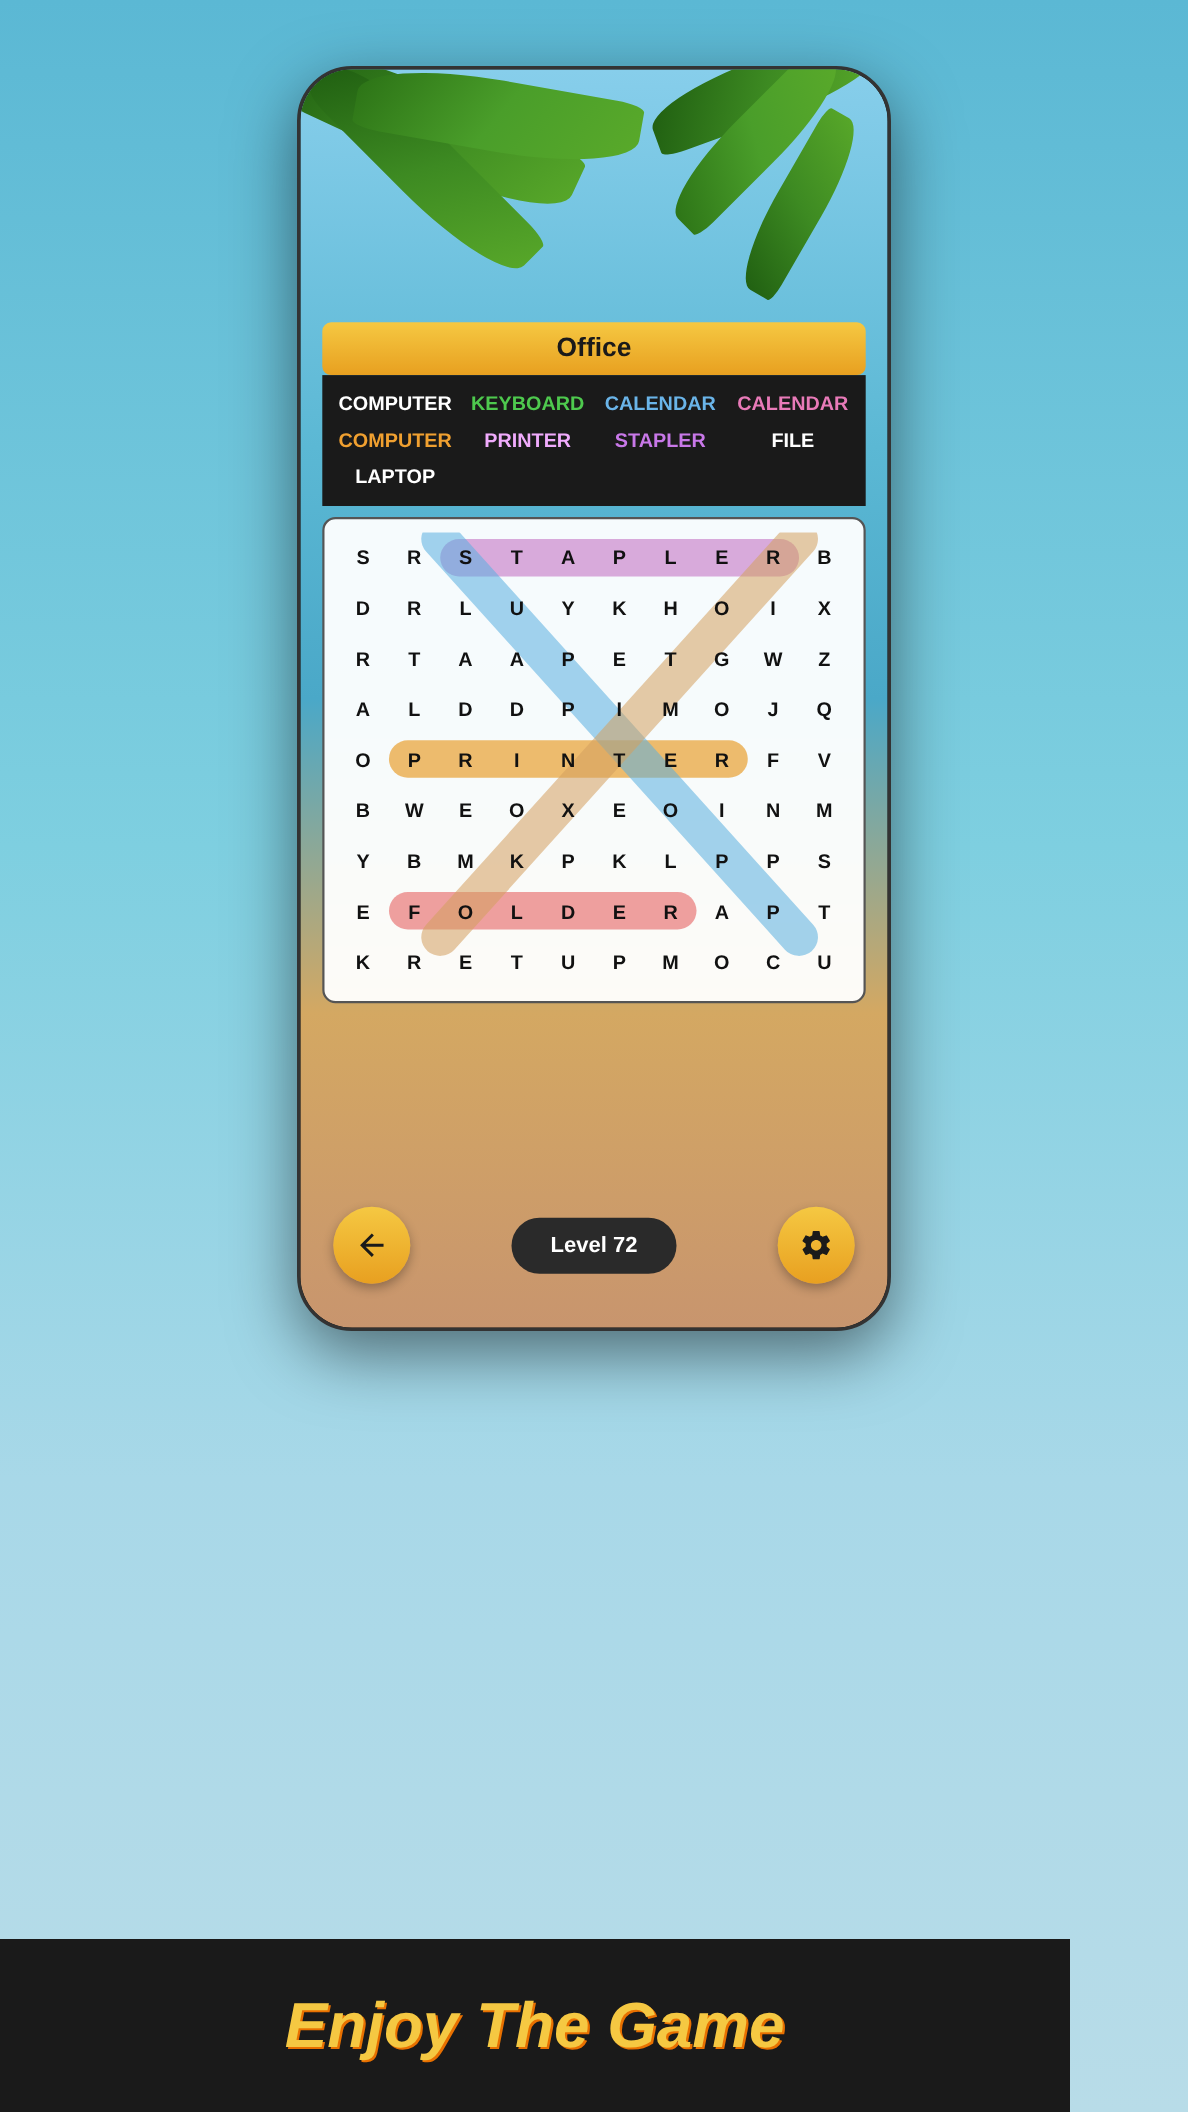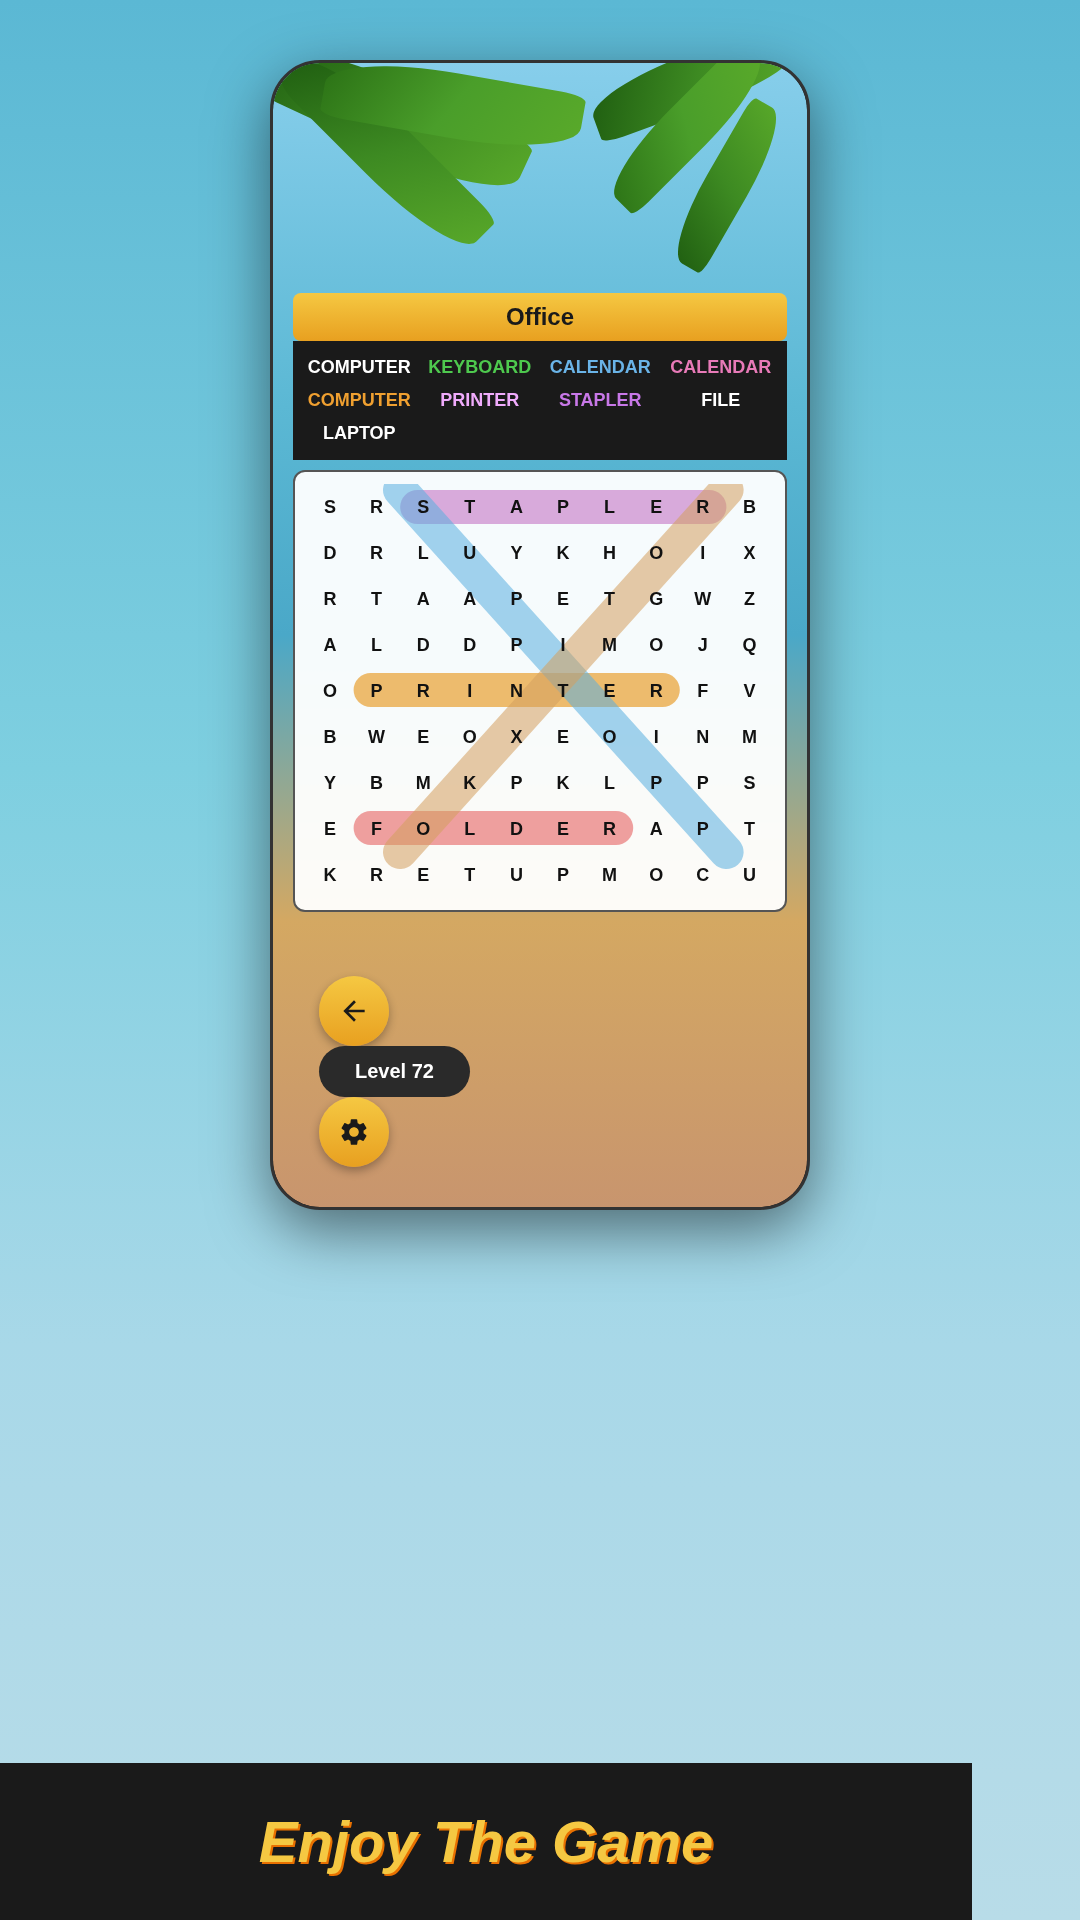--- a/index.html
+++ b/index.html
@@ -179,27 +179,26 @@
       width: 100%;
       height: 100%;
       z-index: 1;
       pointer-events: none;
     }
 
     
     .bottom-bar {
       position: absolute;
       bottom: 40px;
-      left: 16px; right: 0;
+      left: 0; right: 0;
       display: flex;
-      align-items: flex-start;
+      align-items: center;
       justify-content: space-between;
       padding: 0 30px;
       z-index: 20;
-      flex-direction: column;
     }
 
     .nav-btn {
       width: 70px;
       height: 70px;
       border-radius: 50%;
       background: linear-gradient(180deg, #f5c842 0%, #e8a020 100%);
       display: flex;
       align-items: center;
       justify-content: center;

